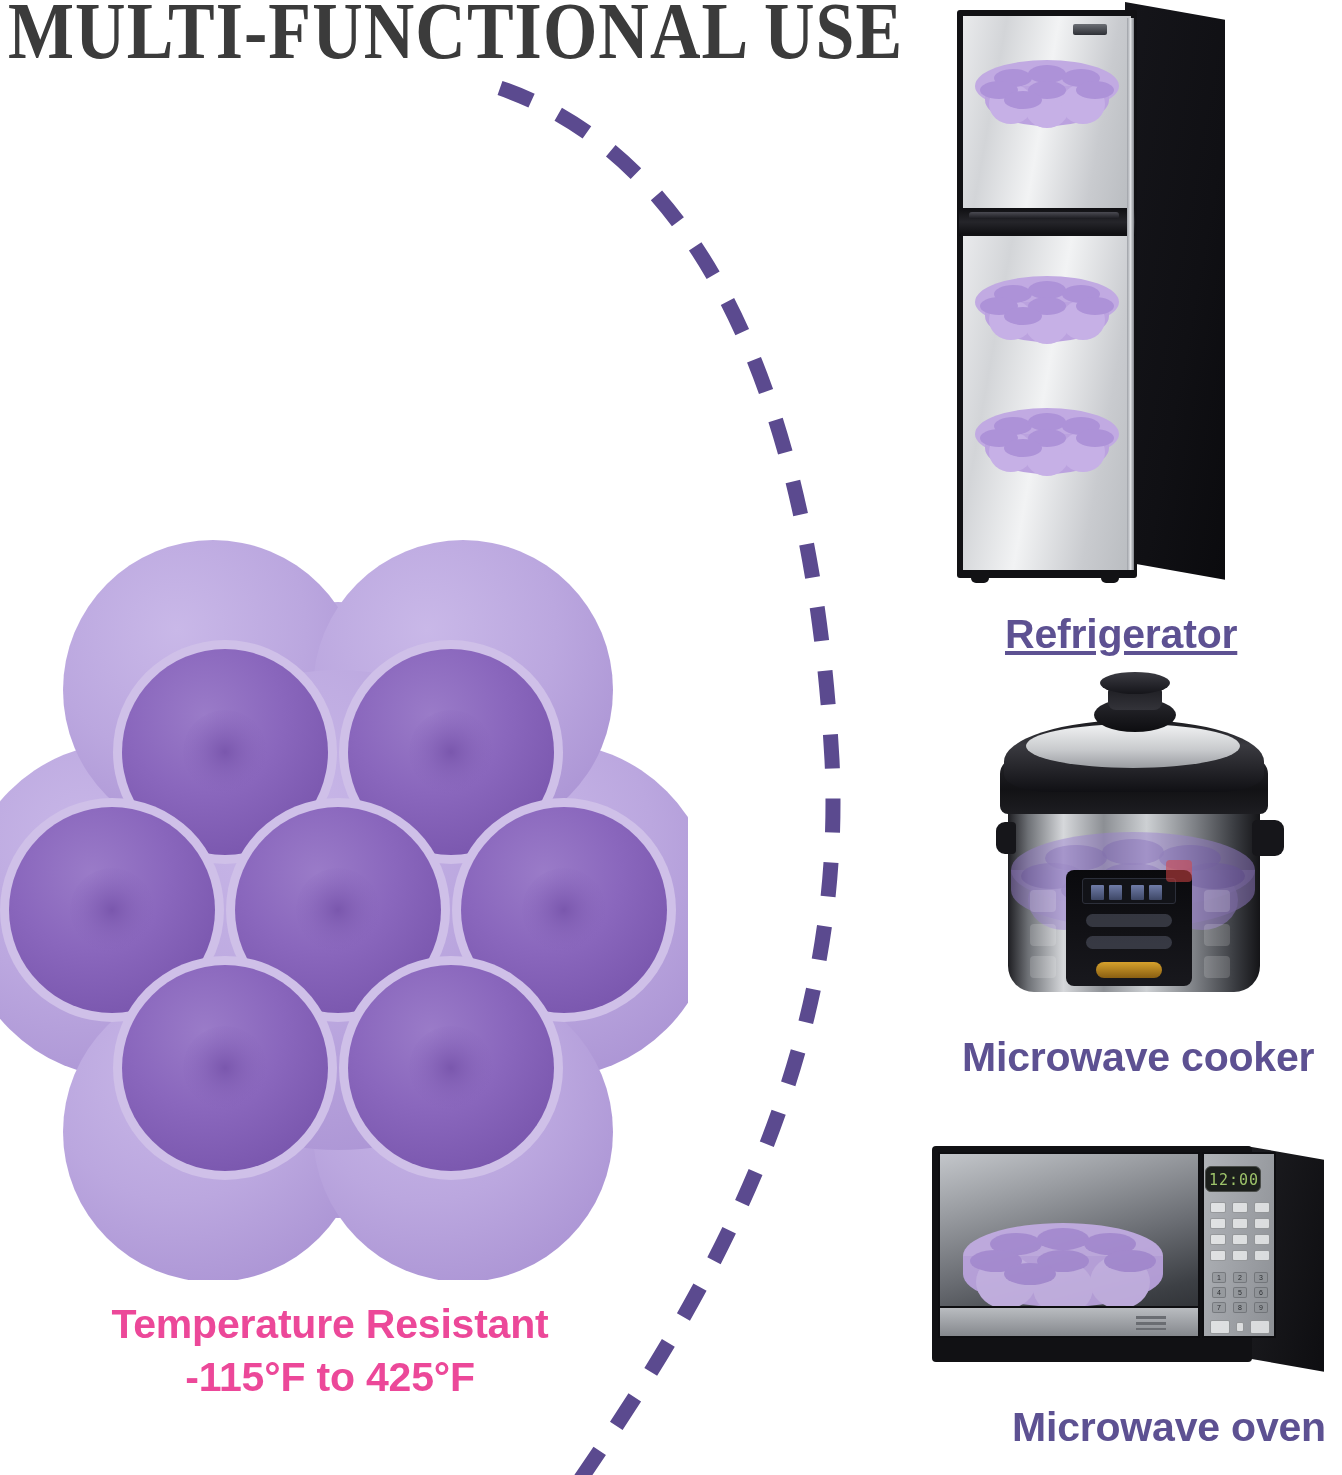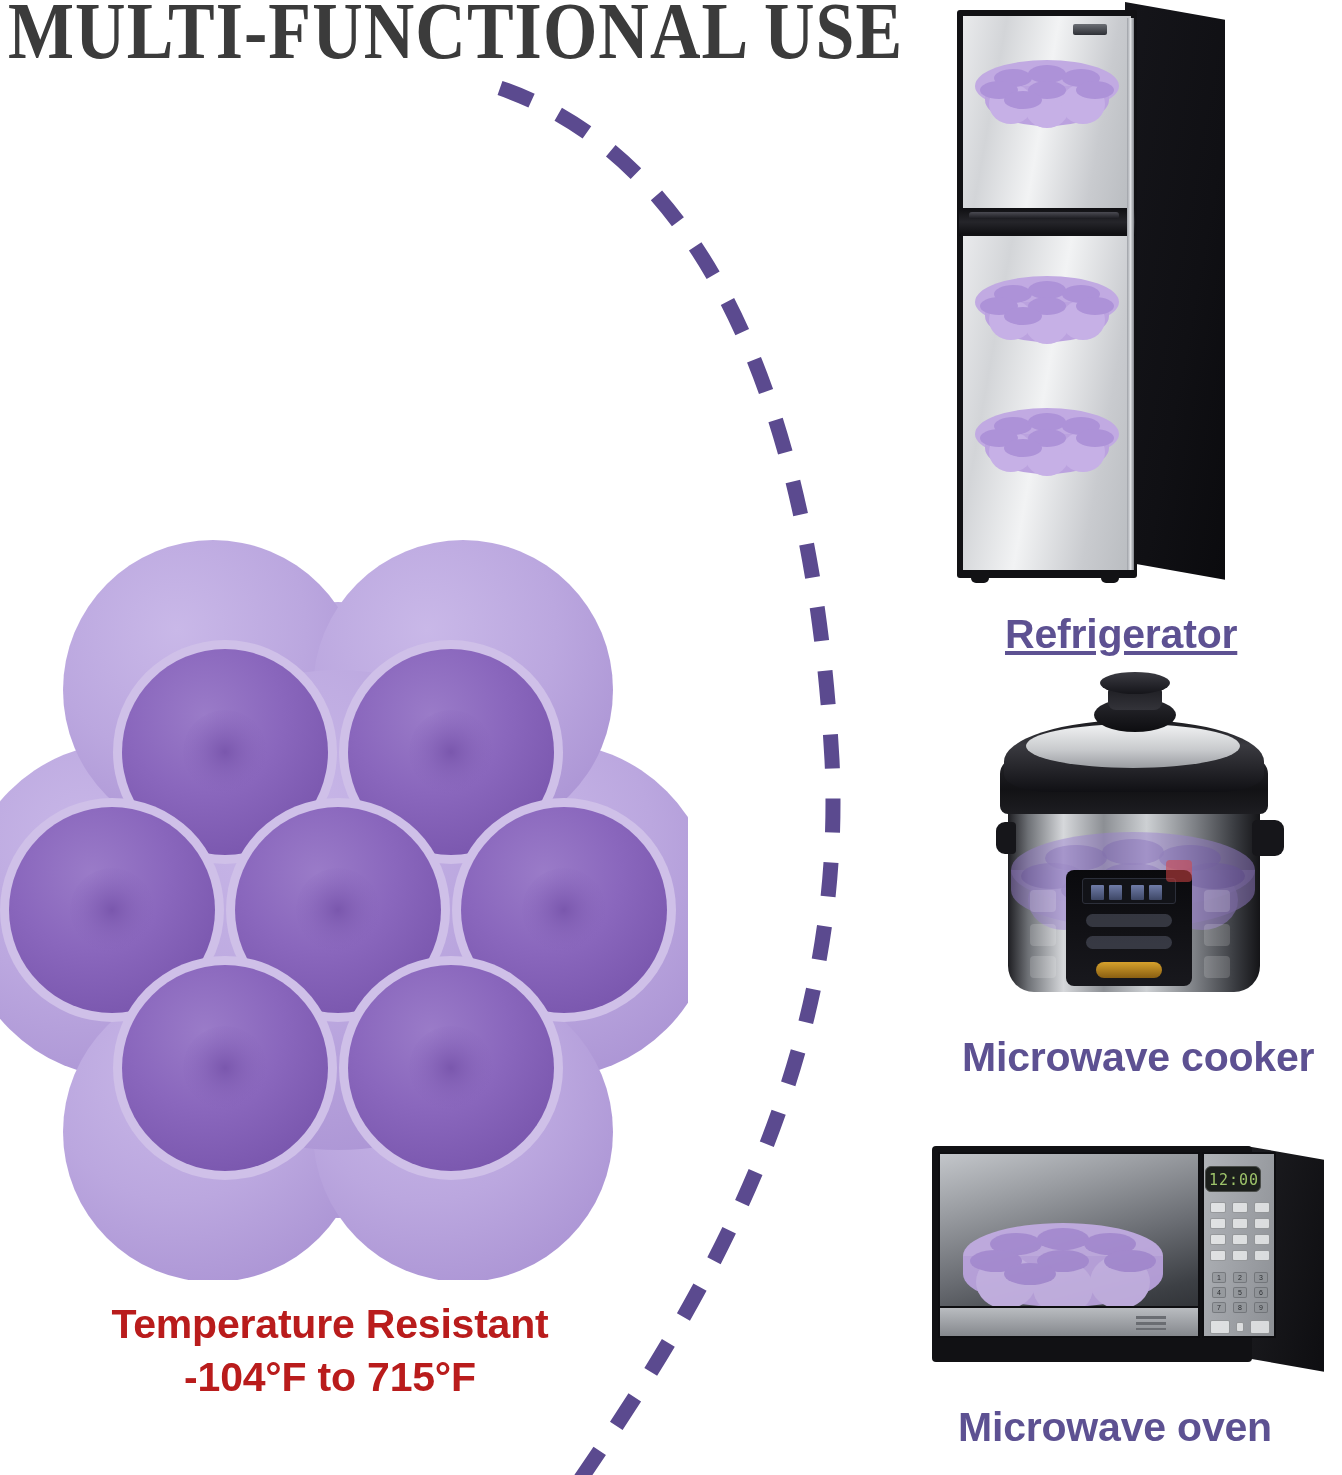--- a/index.html
+++ b/index.html
@@ -46,39 +46,39 @@
     left: -12px; top: 540px;
     width: 700px; height: 740px;
   }
 
   
   #temp-caption {
     position: absolute;
     left: 20px; top: 1298px;
     width: 620px;
     text-align: center;
-    color: #b91c1c;
+    color: #ec4899;
     font-weight: bold;
     font-size: 41px;
     line-height: 53px;
     letter-spacing: -0.2px;
   }
 
   
   .right-label {
     position: absolute;
     color: #5d5192;
     font-weight: bold;
     font-size: 41px;
     white-space: nowrap;
     letter-spacing: -0.2px;
   }
   #label-fridge    { left: 1005px; top: 611px; text-decoration: underline; }
   #label-cooker    { left: 962px;  top: 1034px; }
-  #label-microwave { left: 958px;  top: 1404px; }
+  #label-microwave { left: 1012px;  top: 1404px; }
 
   
   #fridge { position: absolute; left: 955px; top: 2px; width: 300px; height: 592px; }
   #fridge .side {
     position: absolute; left: 170px; top: 0px;
     width: 100px; height: 560px;
     background: linear-gradient(100deg,#15151a 0%,#101014 60%,#0b0b0e 100%);
     transform: skewY(10deg);
     transform-origin: left top;
   }
@@ -323,21 +323,21 @@
       <circle cx="237" cy="528" r="42" fill="url(#dotG)"></circle>
 
       <circle cx="463" cy="528" r="112" fill="#cfc0e8"></circle>
       <circle cx="463" cy="528" r="103" fill="url(#cavG)"></circle>
       <circle cx="463" cy="528" r="42" fill="url(#dotG)"></circle>
     </g>
   </svg>
 
   <div id="temp-caption">
     <div>Temperature Resistant</div>
-    <div>-104°F to 715°F</div>
+    <div>-115°F to 425°F</div>
   </div>
 
   <div id="fridge">
     <div class="side"></div>
     <div class="body-outline"></div>
     <div class="door door-top"></div>
     <div class="gap"></div>
     <div class="handle-top"></div>
     <div class="door door-bottom"></div>
     <div class="handle-edge"></div>

